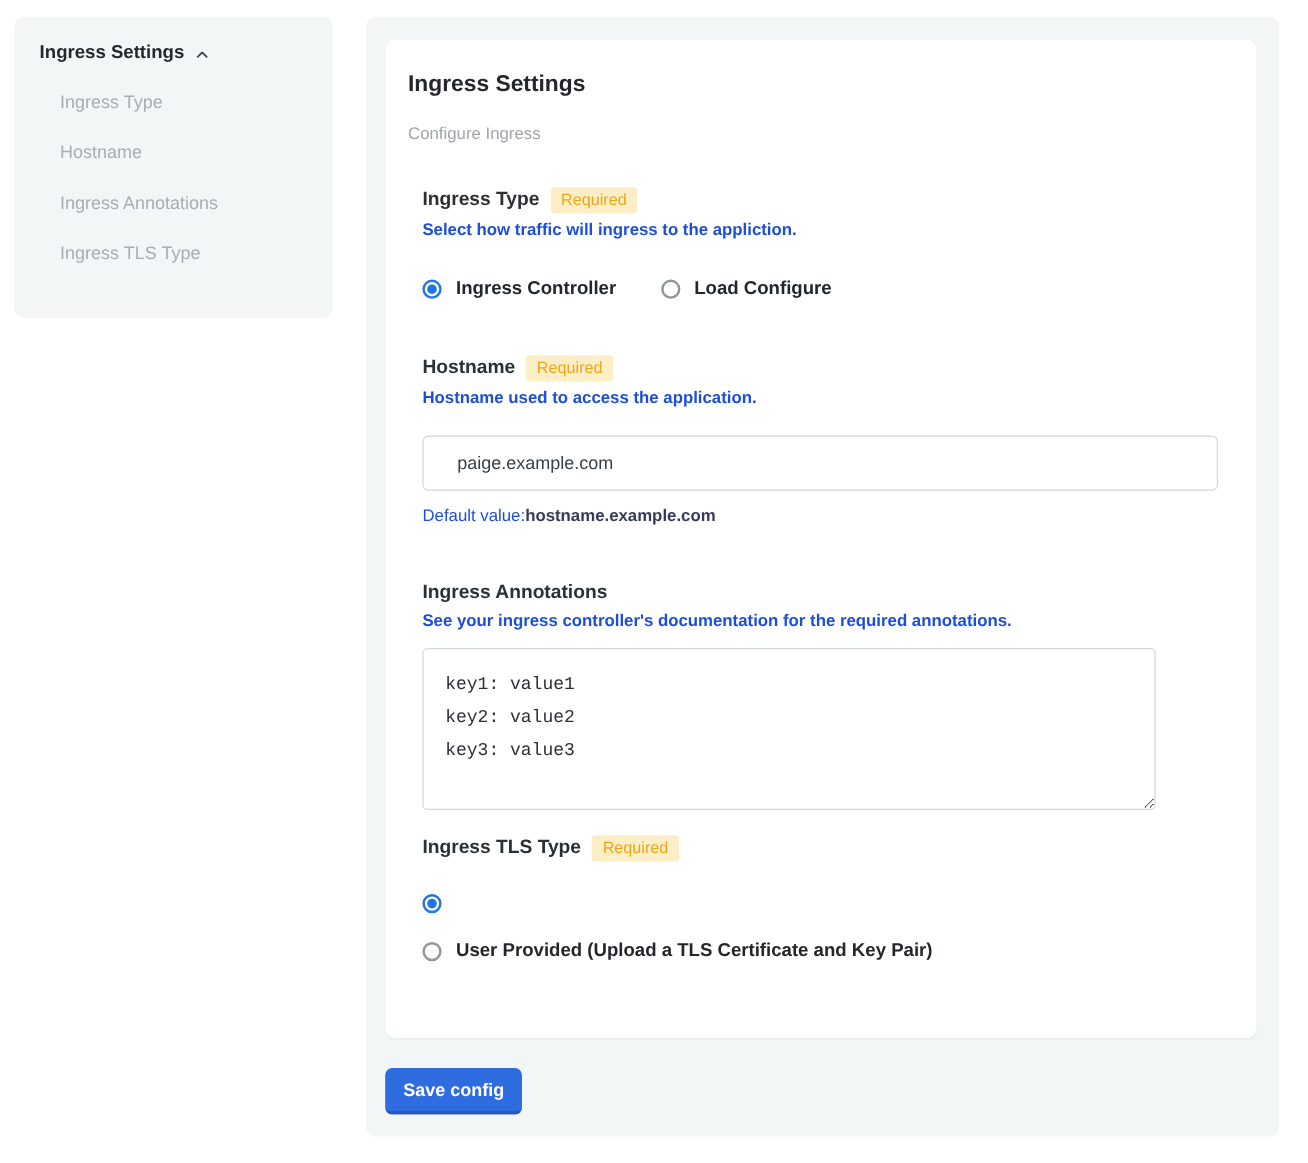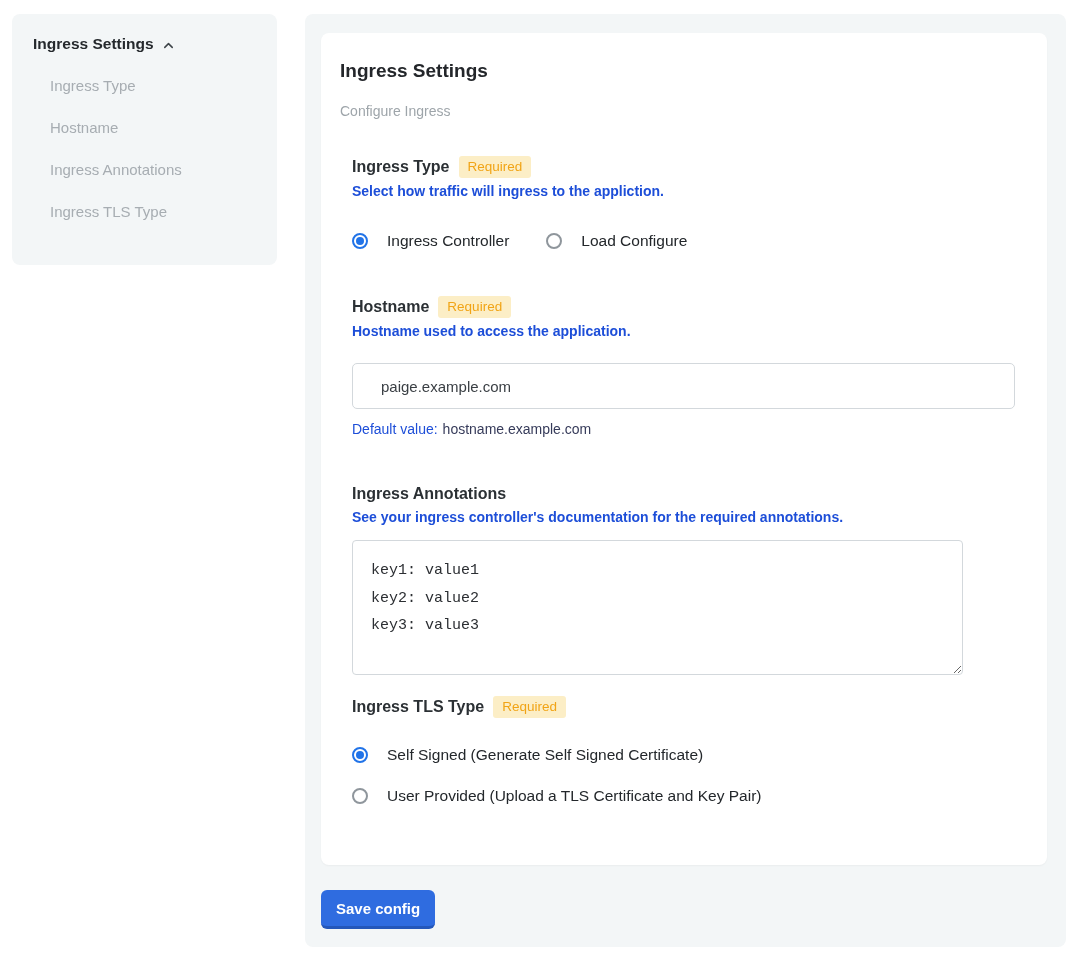--- a/index.html
+++ b/index.html
@@ -79,21 +79,21 @@
   }
   .help {
     margin-top: 5px;
     font-size: 14px; color: #1d4ed8;
     line-height: 17px;
     font-weight: bold;
   }
 
   
   .radio-row { display: flex; align-items: center; margin-top: 31px; column-gap: 37px; }
-  .radio-option { display: flex; align-items: center; gap: 19px; cursor: pointer; }
+  .radio-option { display: flex; align-items: center; gap: 12px; cursor: pointer; font-weight: bold; }
   .radio {
     width: 16px; height: 16px; border-radius: 50%;
     border: 2px solid #8f969c; background: #fff;
     position: relative; flex: none;
   }
   .radio.checked { border-color: #2173e8; }
   .radio.checked::after {
     content: ""; position: absolute; inset: 2px;
     border-radius: 50%; background: #2173e8;
   }
@@ -107,21 +107,21 @@
     display: block; margin-top: 23px;
     width: 663px; height: 46px;
     border: 1px solid #d3d8dc; border-radius: 5px;
     padding: 0 28px;
     font-family: "Liberation Sans", sans-serif;
     font-size: 15px; color: #3a3f44;
     background: #fff; outline: none;
   }
   .default-line { margin-top: 12px; font-size: 14px; line-height: 17px; }
   .default-prefix { color: #1d4ed8; }
-  .default-value { color: #363b5a; font-weight: 400; margin-left: 5px; }
+  .default-value { color: #363b5a; font-weight: 700; }
 
   .annotations-area {
     display: block; margin-top: 14px;
     width: 611px; height: 135px;
     border: 1px solid #d3d8dc; border-radius: 4px;
     padding: 16px 18px;
     font-family: "Liberation Mono", "DejaVu Sans Mono", monospace;
     font-size: 15px; line-height: 27.5px; color: #2c2f33;
     background: #fff; outline: none;
     resize: both;
@@ -205,21 +205,20 @@
     </section>
 
     <section class="section sec-4">
       <div class="label-row">
         <span class="sec-label">Ingress TLS Type</span>
         <span class="badge">Required</span>
       </div>
       <div class="radio-stack">
         <div class="radio-option">
           <span class="radio checked"></span>
-          <span class="radio-label">Self Signed (Generate Self Signed Certificate)</span>
         </div>
         <div class="radio-option">
           <span class="radio"></span>
           <span class="radio-label">User Provided (Upload a TLS Certificate and Key Pair)</span>
         </div>
       </div>
     </section>
 
   </div>
 

